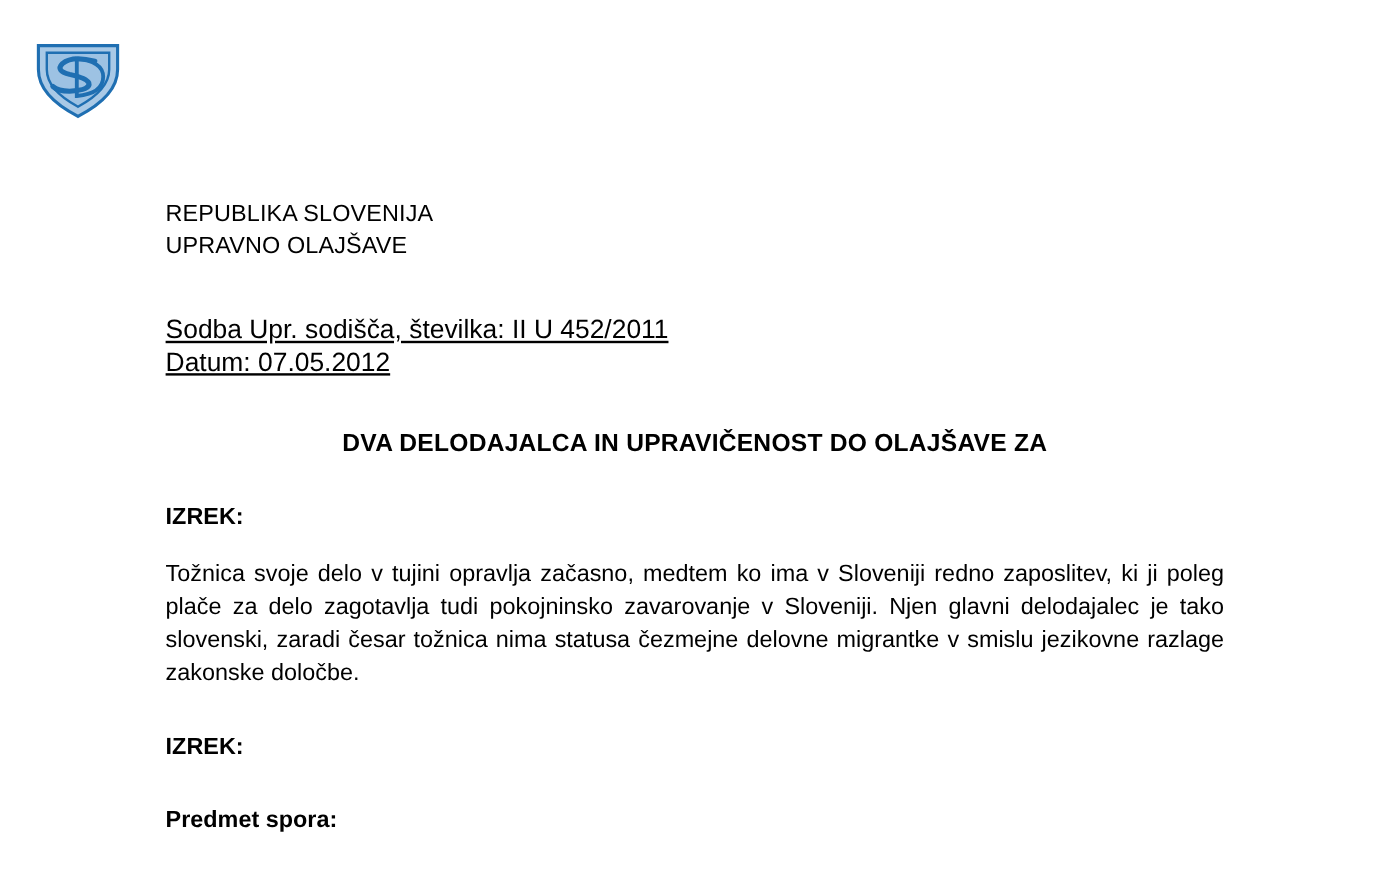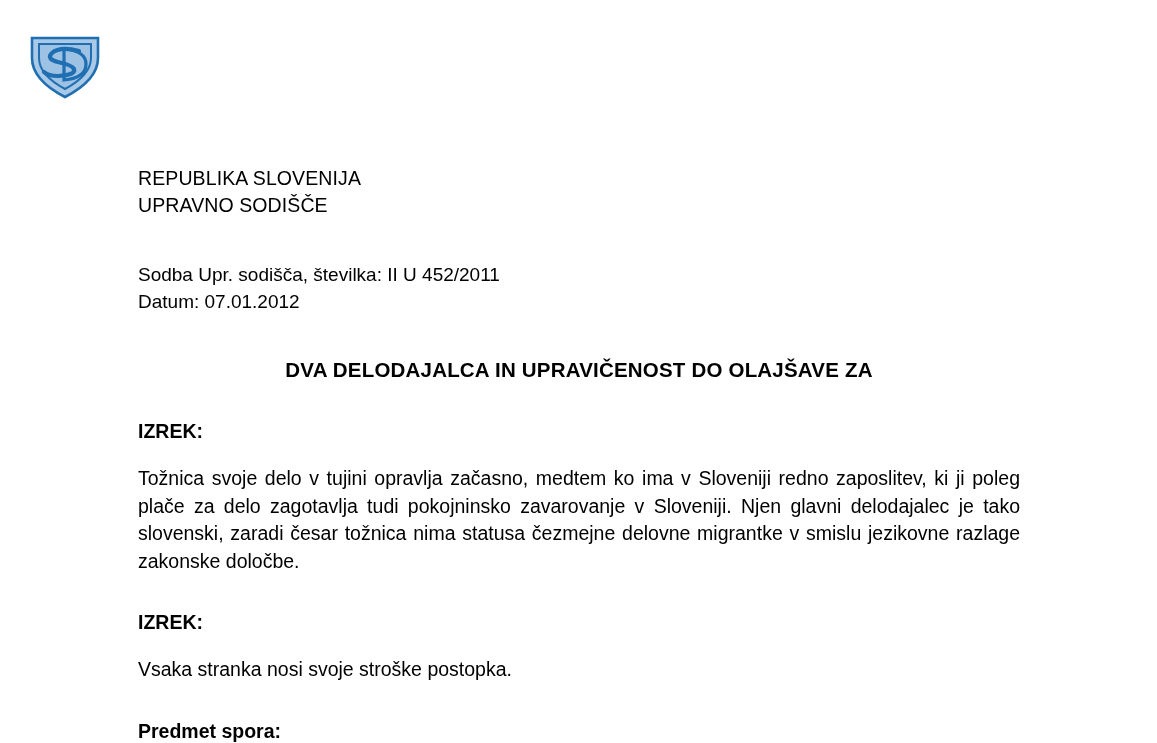--- a/index.html
+++ b/index.html
@@ -39,22 +39,23 @@
   .header-block {
     font-size: 19.5px;
     line-height: 27px;
     letter-spacing: 0.1px;
   }
   .header-line {
     white-space: pre;
   }
   .meta-block {
     margin-top: 42px;
-    font-size: 19px;
+    font-size: 22px;
     line-height: 27px;
+    text-decoration: underline;
   }
   .meta-line {
     white-space: pre;
   }
   .doc-title {
     margin-top: 40px;
     text-align: center;
     font-size: 20.5px;
     font-weight: bold;
     line-height: 29px;
@@ -95,40 +96,39 @@
 
         <path d="M40 21 L40 52 Q62 50 62 36 Q62 23 40 21 Z" fill="none" stroke="#1f6fb2" stroke-width="3.2"></path>
       </g>
     </svg>
   </div>
 
   <div class="doc">
 
     <div class="header-block">
       <div class="header-line">REPUBLIKA SLOVENIJA</div>
-      <div class="header-line">UPRAVNO SODIŠČE</div>
+      <div class="header-line">UPRAVNO OLAJŠAVE</div>
     </div>
 
     <div class="meta-block">
       <div class="meta-line">Sodba Upr. sodišča, številka: II U 452/2011</div>
-      <div class="meta-line">Datum: 07.01.2012</div>
+      <div class="meta-line">Datum: 07.05.2012</div>
     </div>
 
     <div class="doc-title">
       <div>DVA DELODAJALCA IN UPRAVIČENOST DO OLAJŠAVE ZA</div>
     </div>
 
     <div class="section">
       <div class="section-heading">IZREK:</div>
       <div class="section-body">Tožnica svoje delo v tujini opravlja začasno, medtem ko ima v Sloveniji redno zaposlitev, ki ji poleg plače za delo zagotavlja tudi pokojninsko zavarovanje v Sloveniji. Njen glavni delodajalec je tako slovenski, zaradi česar tožnica nima statusa čezmejne delovne migrantke v smislu jezikovne razlage zakonske določbe.</div>
     </div>
 
     <div class="section">
       <div class="section-heading">IZREK:</div>
-      <div class="section-body plain">Vsaka stranka nosi svoje stroške postopka.</div>
     </div>
 
     <div class="section">
       <div class="section-heading">Predmet spora:</div>
       <div class="section-body"></div>
     </div>
 
   </div>
 </div>
 

